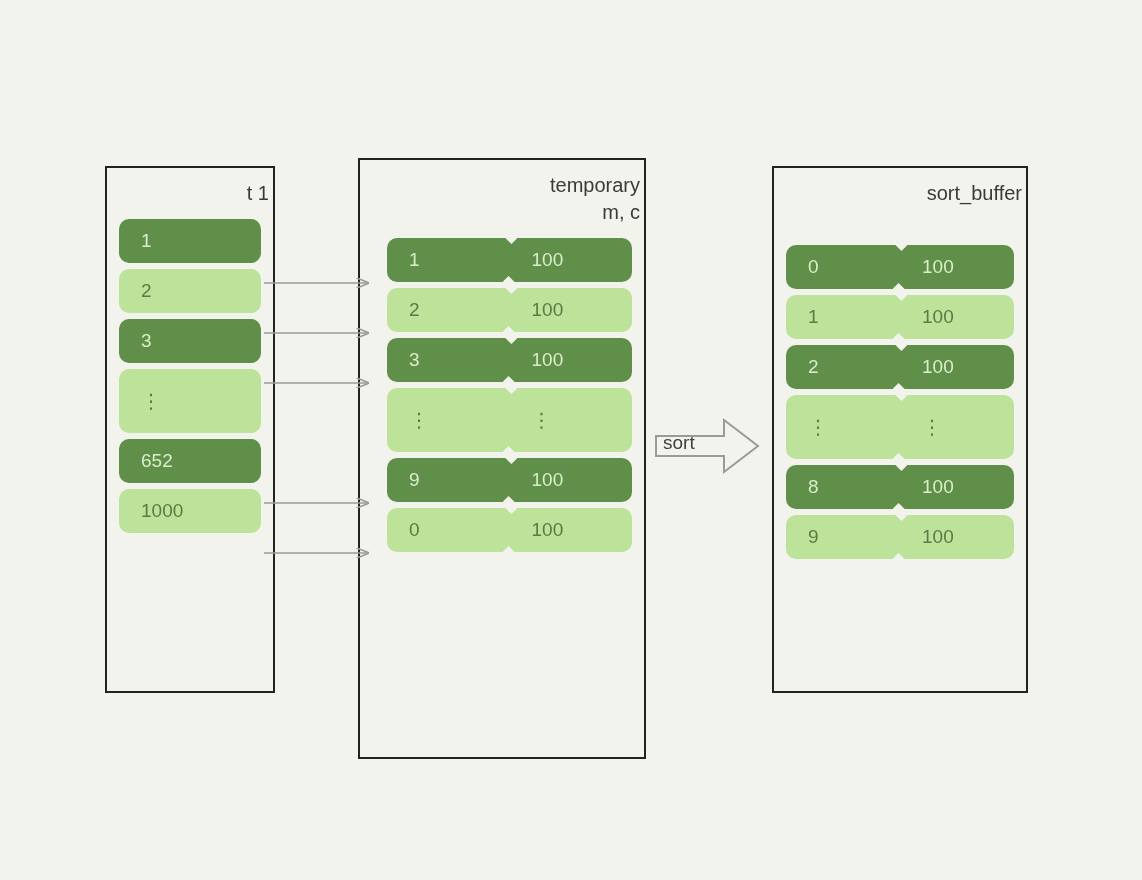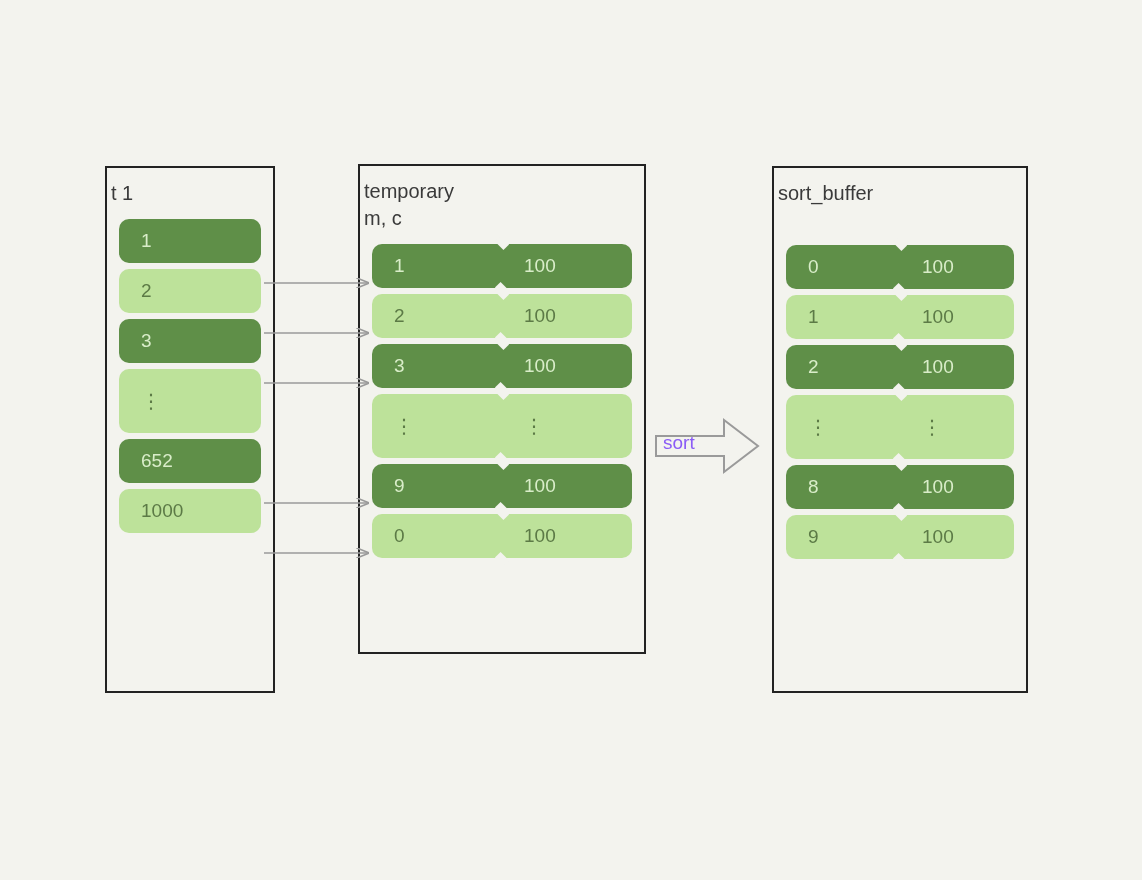--- a/index.html
+++ b/index.html
@@ -11,21 +11,21 @@
     font-family: "Segoe Script", "Comic Sans MS", cursive, sans-serif;
     color: #333;
     position: relative;
   }
   .panel {
     position: absolute;
     border: 2px solid #222;
     background: #f3f3ee;
   }
   .panel-title {
-    text-align: left;
+    text-align: right;
     font-size: 20px;
     padding: 12px 4px 6px;
     line-height: 1.35;
     color: #3a3a3a;
   }
   .rows {
     display: flex;
     flex-direction: column;
     gap: 6px;
     padding: 6px 12px 0;
@@ -106,26 +106,26 @@
     top: 416px;
     width: 108px;
     height: 60px;
   }
   .sort-arrow svg { width: 100%; height: 100%; }
   .sort-label {
     position: absolute;
     left: 663px;
     top: 432px;
     font-size: 19px;
-    color: #8b5cf6;
+    color: #404040;
   }
 
   
   #panel-t1   { left: 105px; top: 166px; width: 170px; height: 527px; }
-  #panel-temp { left: 358px; top: 164px; width: 288px; height: 490px; }
+  #panel-temp { left: 358px; top: 158px; width: 288px; height: 601px; padding-left: 15px; }
   #panel-sort { left: 772px; top: 166px; width: 256px; height: 527px; }
 </style>
 </head>
 <body>
 
 <div id="panel-t1" class="panel">
   <div class="panel-title">t 1</div>
   <div class="rows">
     <div class="row single dark">
         <span>1</span>

